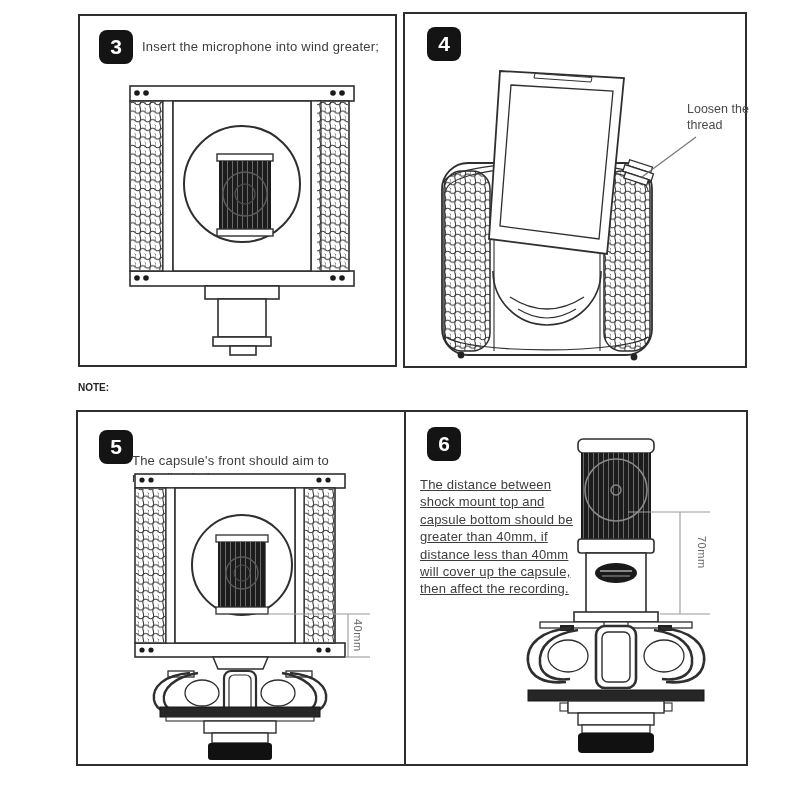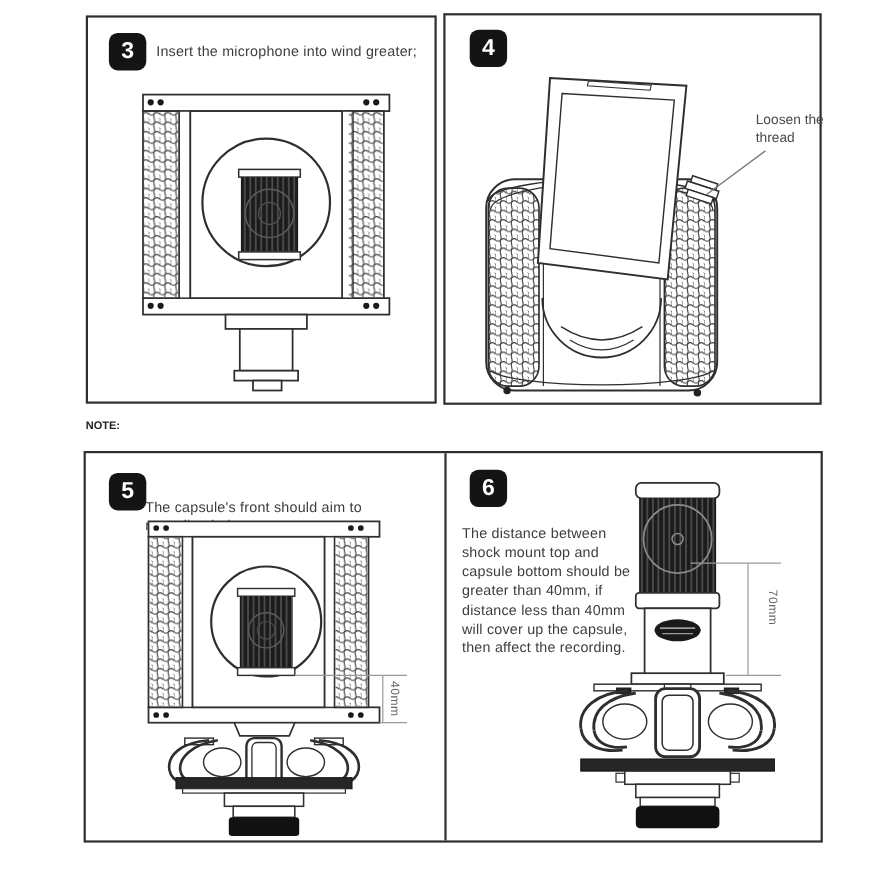--- a/index.html
+++ b/index.html
@@ -206,21 +206,21 @@
         <rect x="48" y="250" width="148" height="4" fill="#fff" stroke="#2f2f2f" stroke-width="1.1"></rect>
         <rect x="86" y="254" width="72" height="12" fill="#fff" stroke="#2f2f2f" stroke-width="1.4"></rect>
         <rect x="94" y="266" width="56" height="10" fill="#fff" stroke="#2f2f2f" stroke-width="1.4"></rect>
         <rect x="90" y="276" width="64" height="17" rx="3" fill="#111"></rect>
       </g>
     </svg>
   </div>
 
   <div style="position:absolute;left:328px;top:0;right:0;height:100%;">
     <div class="badge" style="left:21px;top:15px;">6</div>
-    <div class="caption" style="left:14px;top:64px;width:160px;line-height:1.34;">The distance between shock mount top and capsule bottom should be greater than 40mm, if distance less than 40mm will cover up the capsule, then affect the recording.</div>
+    <div class="caption" style="left:14px;top:64px;width:160px;line-height:1.34;text-decoration:underline;">The distance between shock mount top and capsule bottom should be greater than 40mm, if distance less than 40mm will cover up the capsule, then affect the recording.</div>
     <div class="dim-label" style="left:290px;top:124px;">70mm</div>
 
     <svg class="illus" style="left:110px;top:20px;" width="230" height="332" viewBox="0 0 230 332">
       <defs>
         <pattern id="vl6" width="5" height="6" patternUnits="userSpaceOnUse">
           <path d="M2.5,0 V6" stroke="#6a6a6a" stroke-width="1"></path>
         </pattern>
       </defs>
 
       <g>

